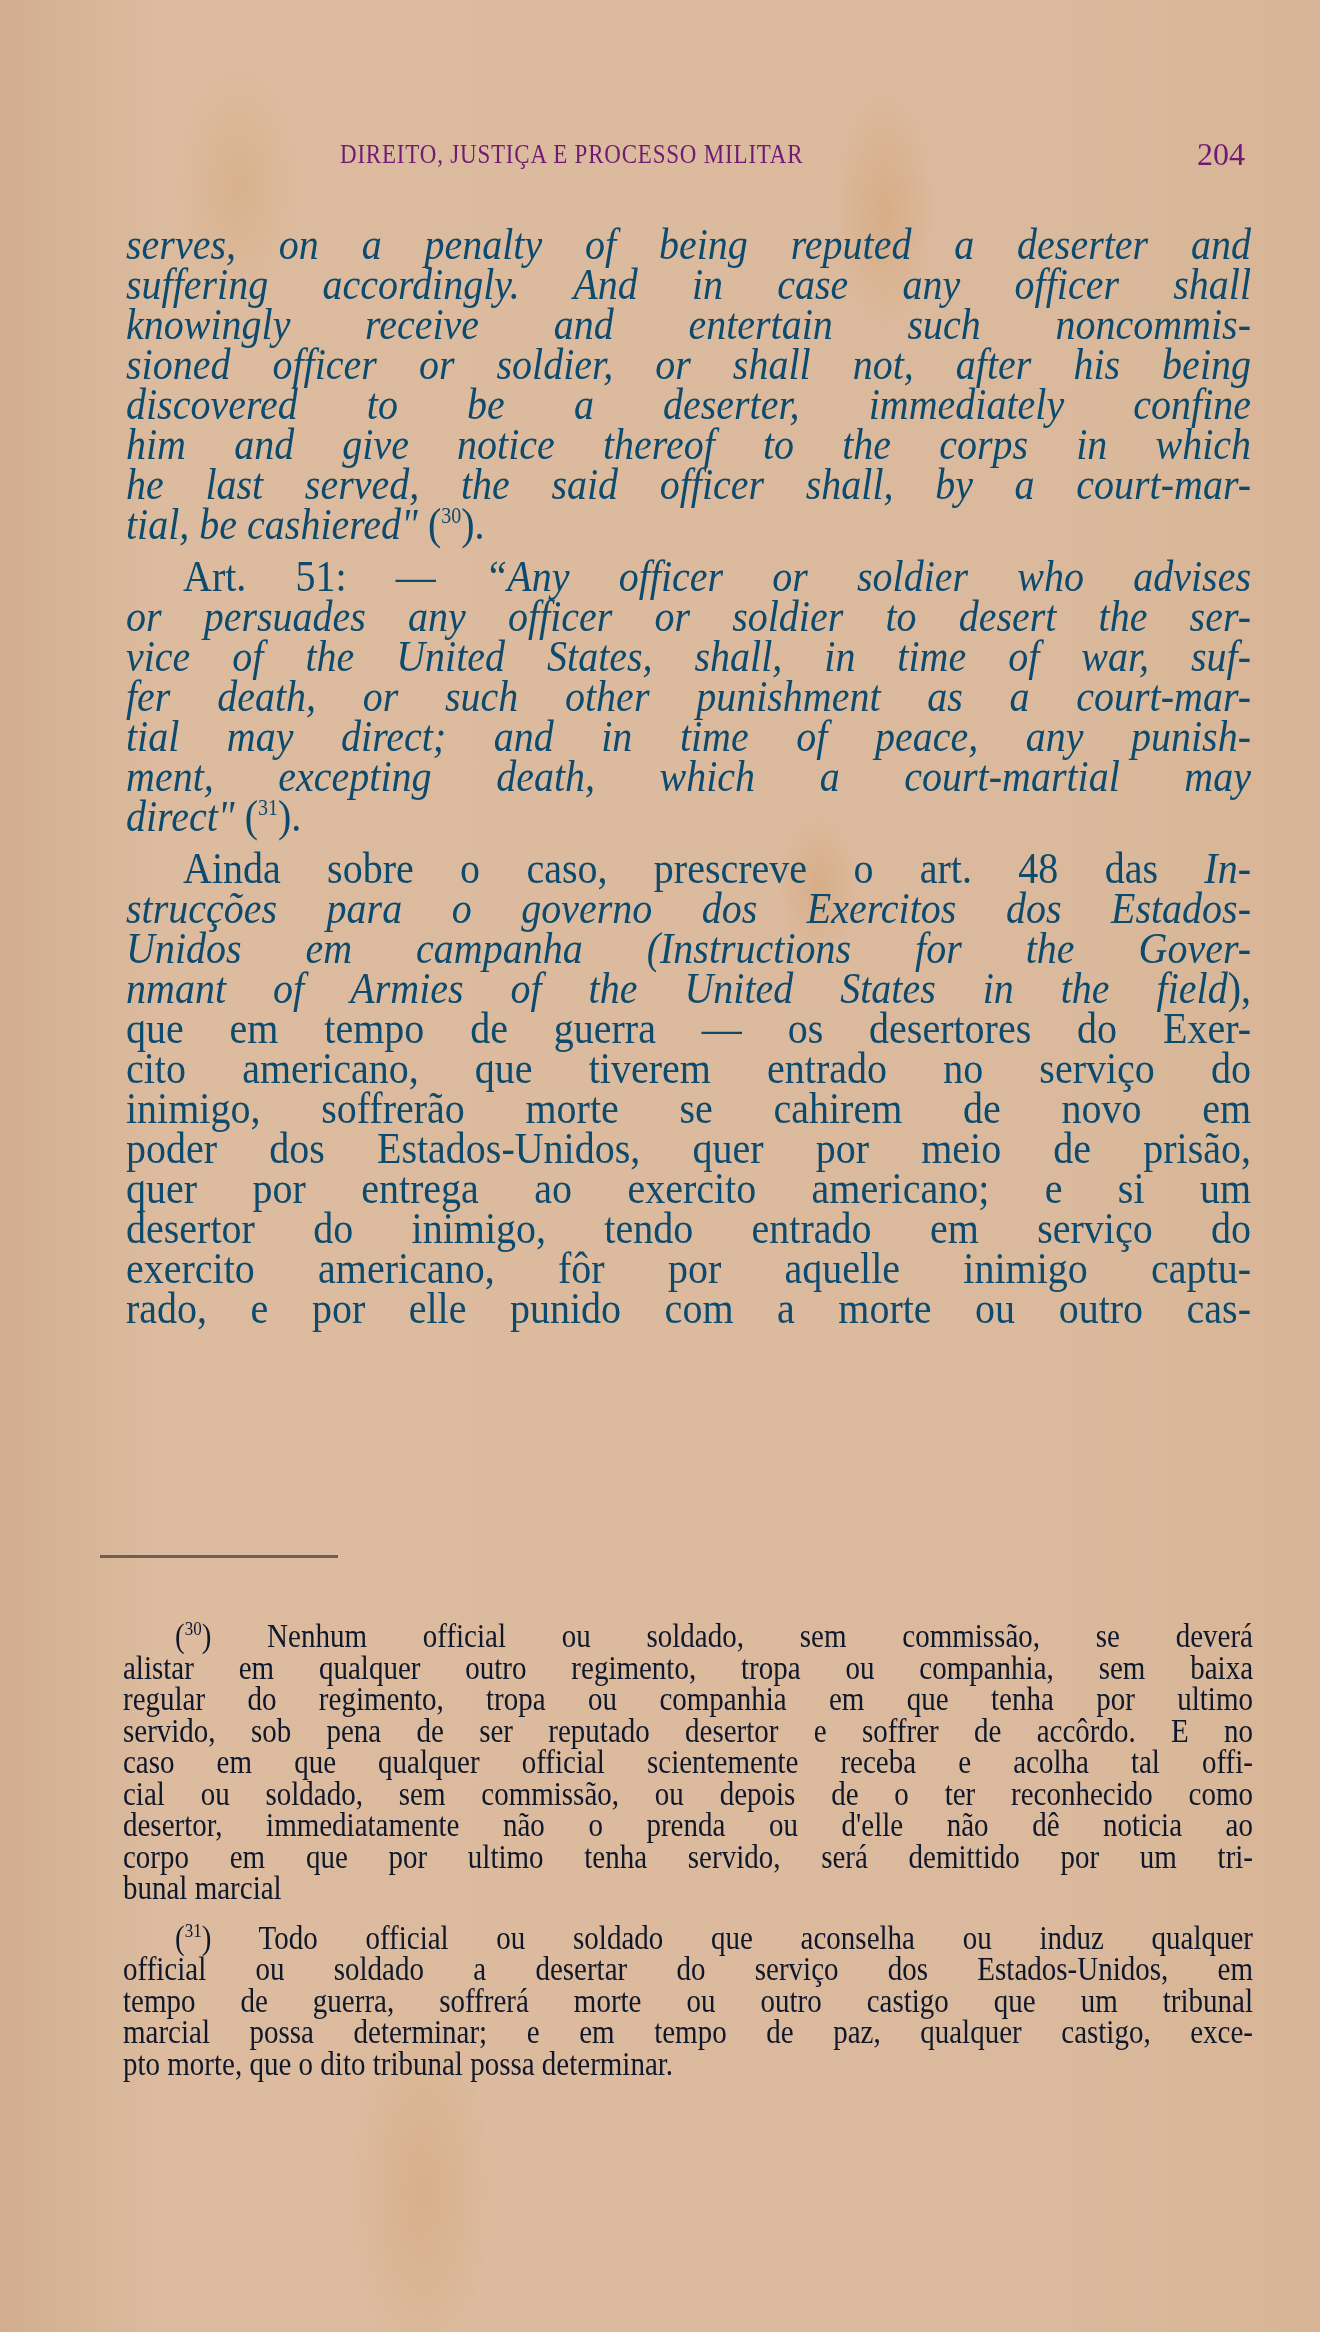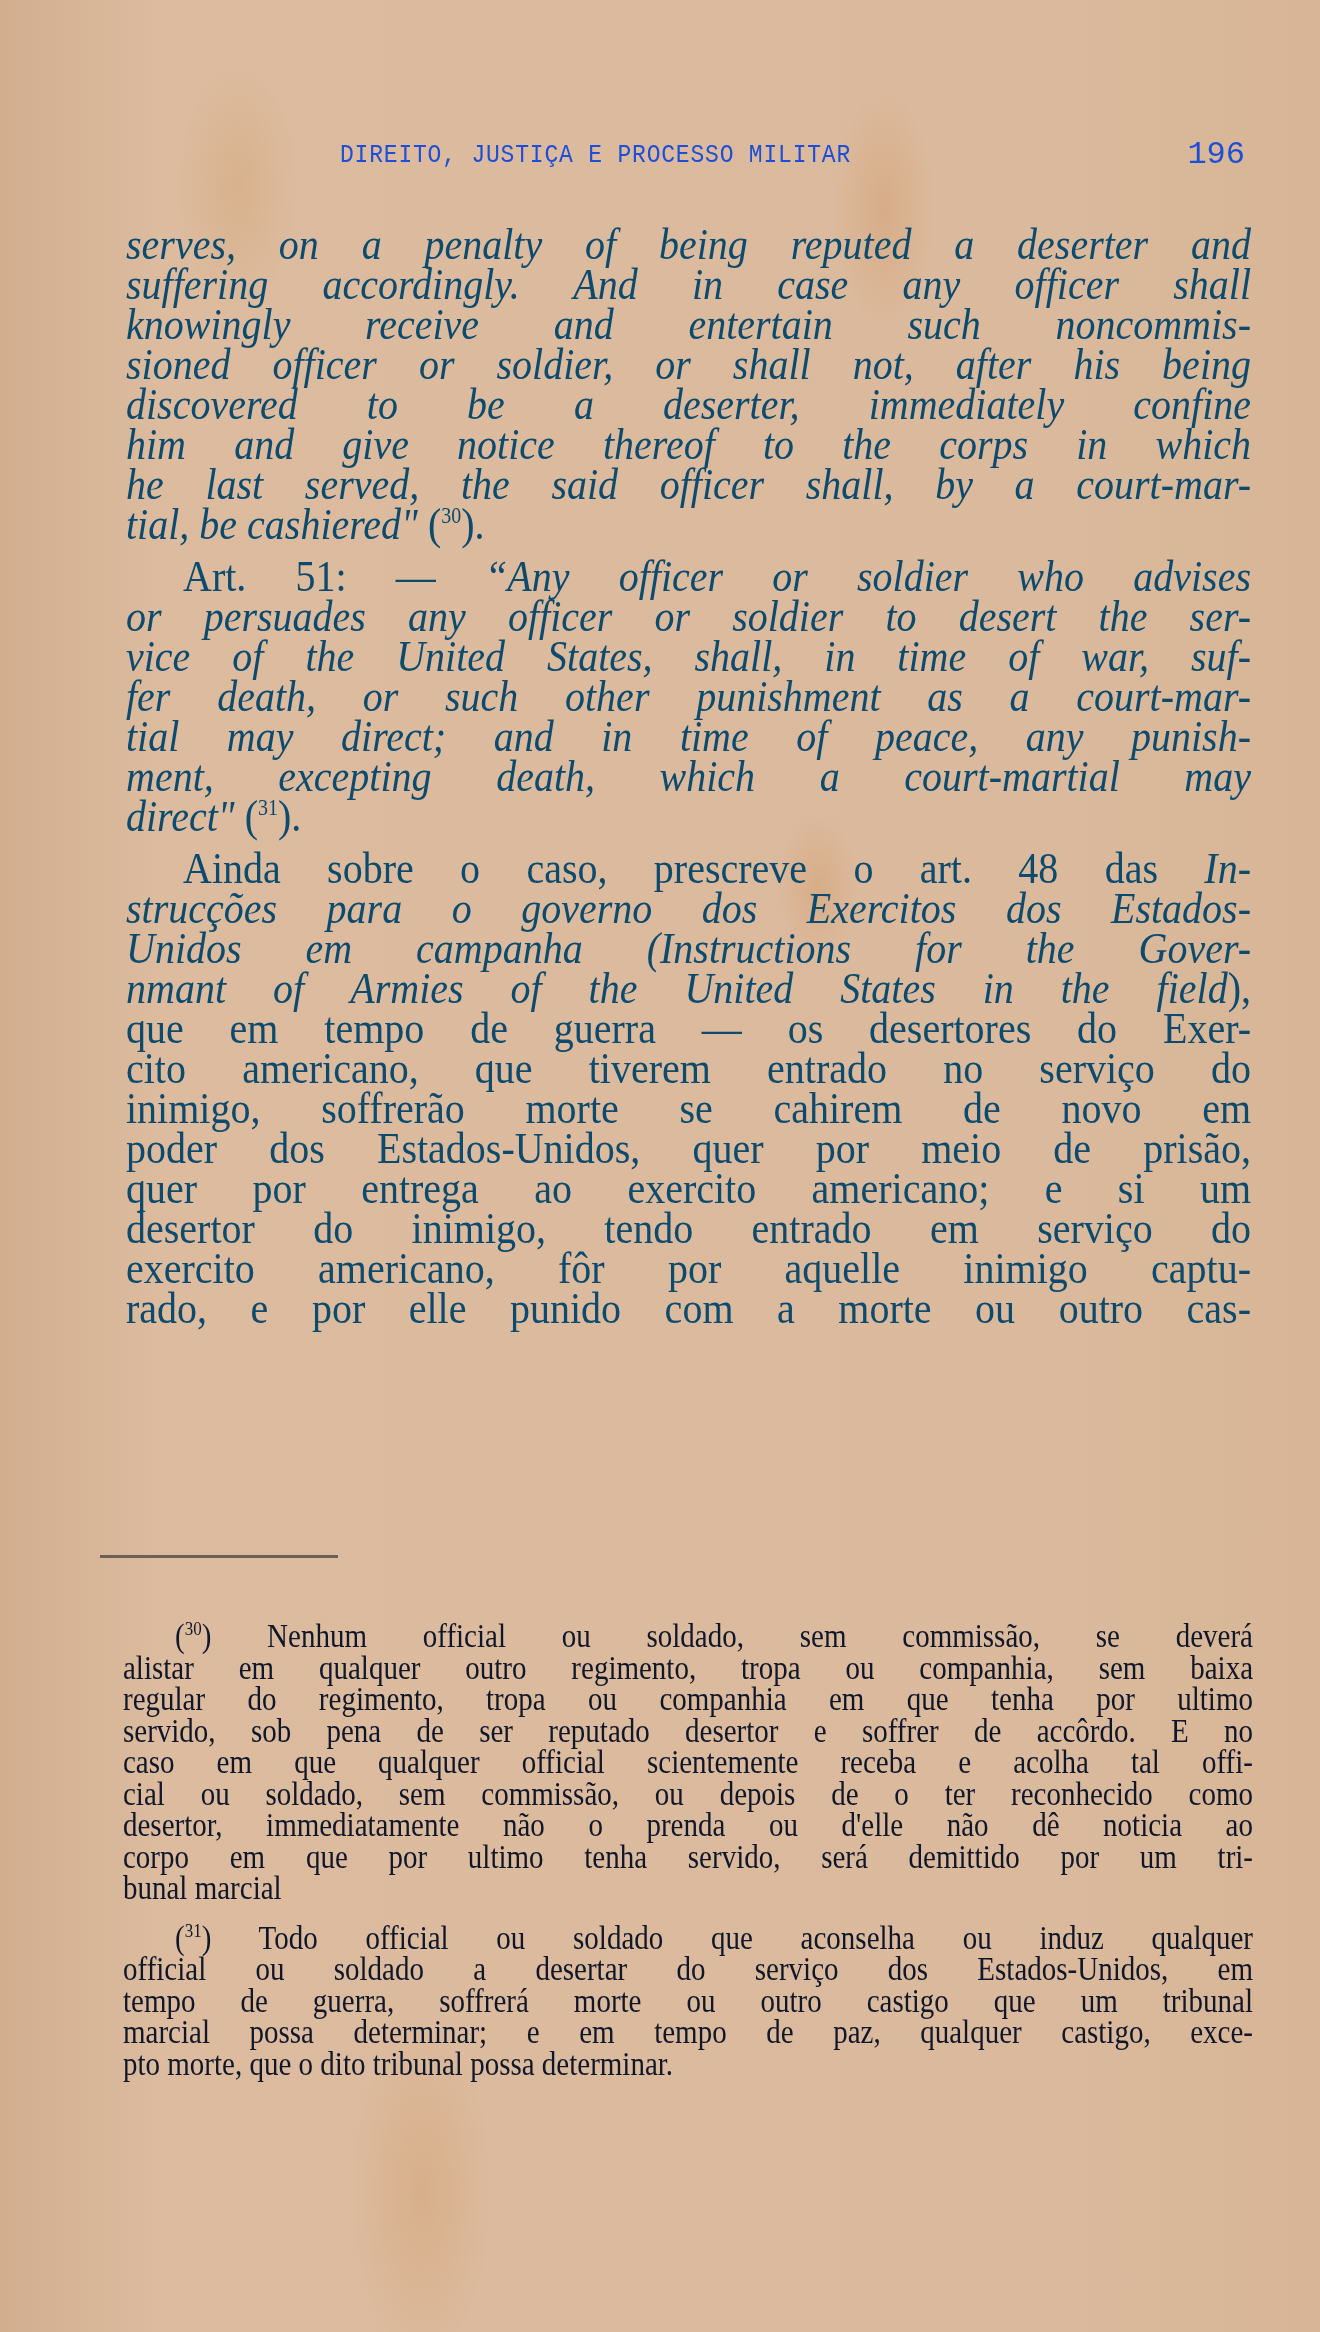--- a/index.html
+++ b/index.html
@@ -26,24 +26,24 @@
     top: 0;
     width: 1320px;
     height: 2332px;
   }
   .running-head {
     position: absolute;
     left: 340px;
     top: 136px;
     width: 905px;
     height: 40px;
-    font-family: Liberation Mono, monospace;
+    font-family: Liberation Serif, serif;
     font-size: 23px;
     letter-spacing: 0.8px;
-    color: #1d4ed8;
+    color: #701a75;
   }
   .running-head .title {
     position: absolute;
     left: 0;
     top: 4px;
     transform: scaleY(1.15);
     transform-origin: left top;
   }
   .running-head .page-num {
     position: absolute;
@@ -120,21 +120,21 @@
     line-height: 0;
   }
 </style>
 </head>
 <body>
 
 <div class="page">
 
   <div class="running-head">
     <span class="title">DIREITO, JUSTIÇA E PROCESSO MILITAR</span>
-    <span class="page-num">196</span>
+    <span class="page-num">204</span>
   </div>
 
   <div class="body-text">
 
     <div class="para-block it">
       <span class="line">serves, on a penalty of being reputed a deserter and</span>
       <span class="line">suffering accordingly. And in case any officer shall</span>
       <span class="line">knowingly receive and entertain such noncommis-</span>
       <span class="line">sioned officer or soldier, or shall not, after his being</span>
       <span class="line">discovered to be a deserter, immediately confine</span>

